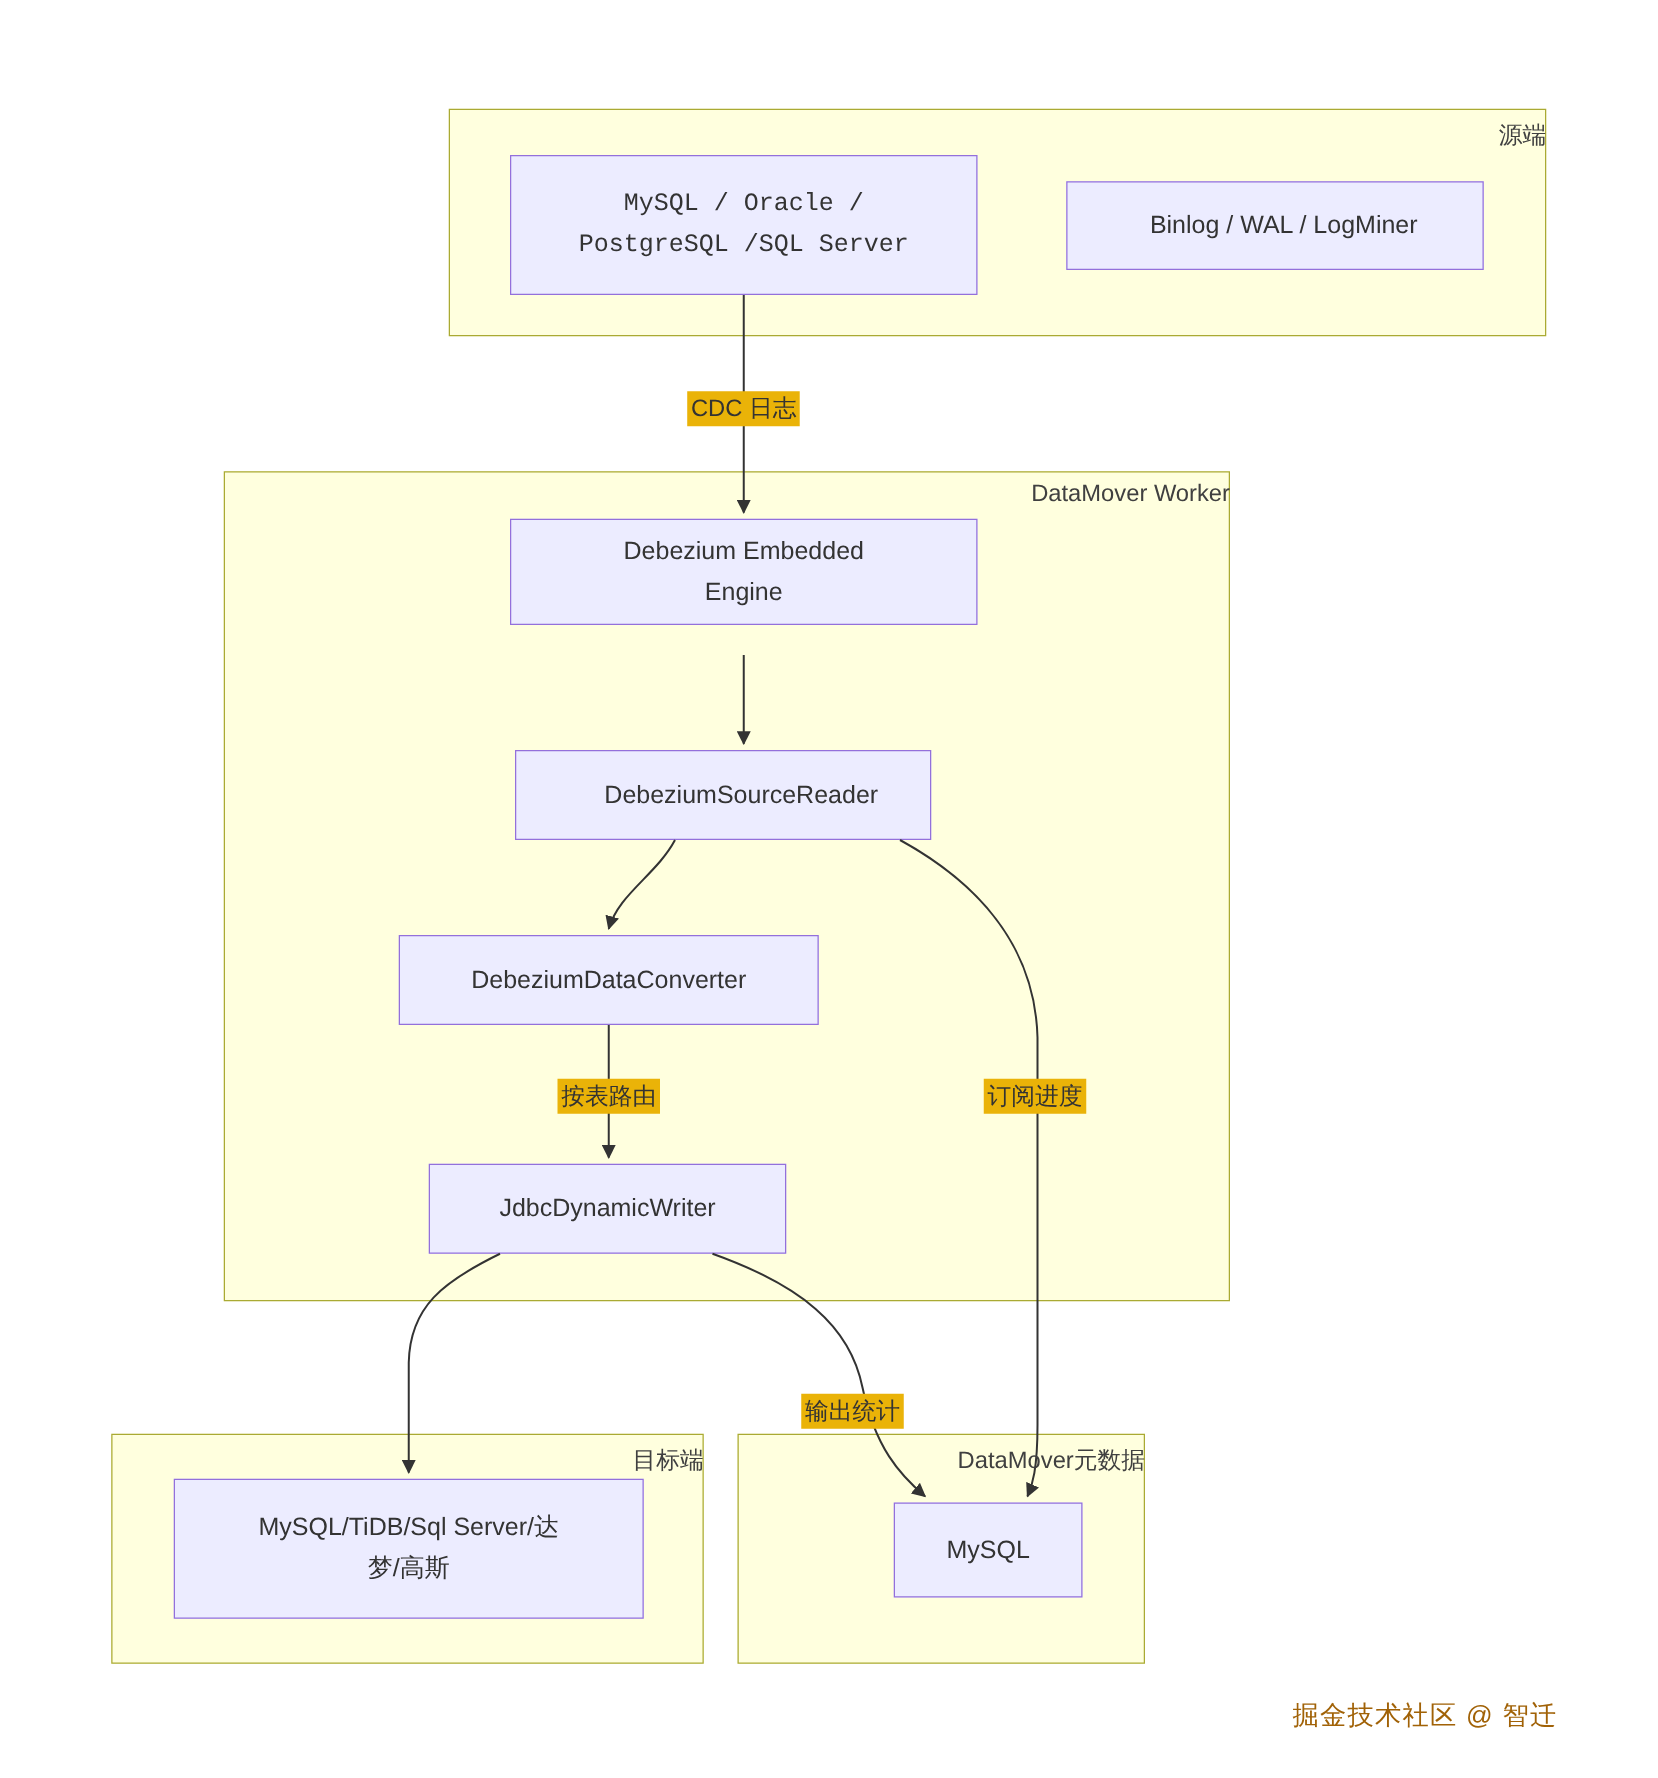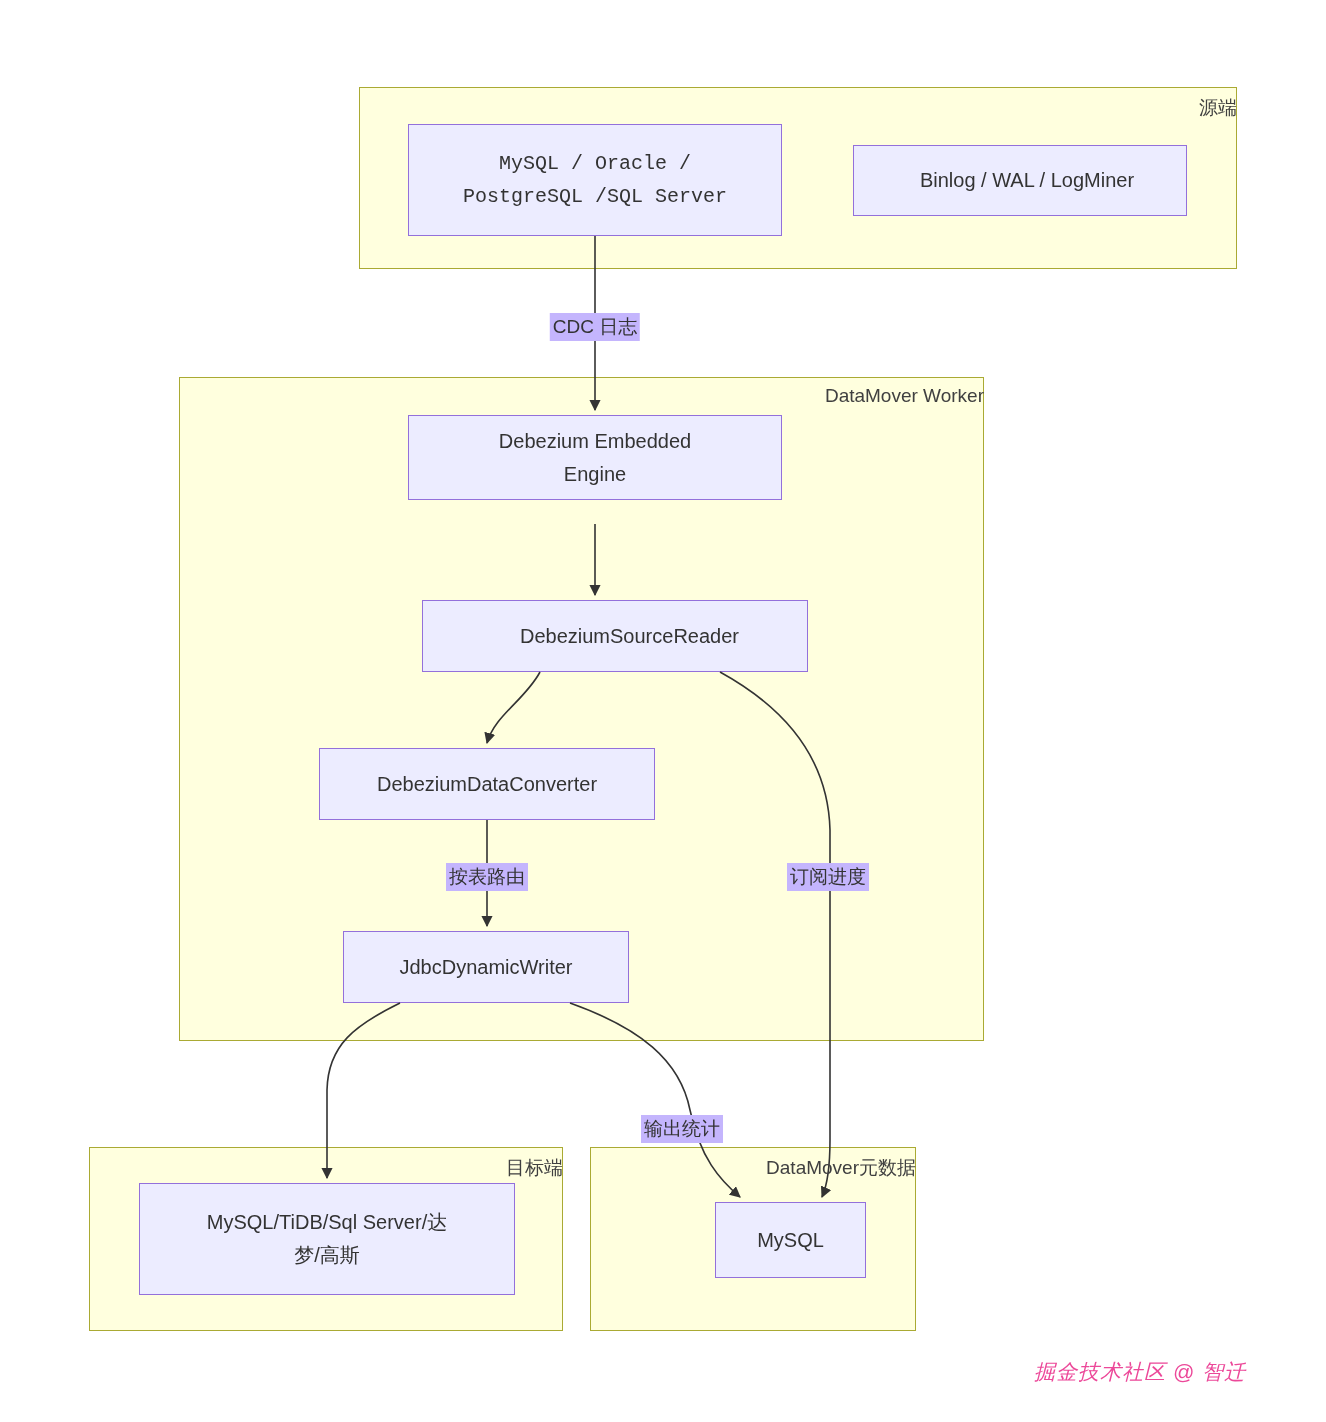--- a/index.html
+++ b/index.html
@@ -53,36 +53,35 @@
     justify-content: center;
     text-align: center;
     font-size: 20px;
     color: #333333;
     line-height: 1.65;
     z-index: 3;
   }
   .node span { display: block; }
   .edge-label {
     position: absolute;
-    background: #c4b5fd;
+    background: #eab308;
     color: #333333;
     font-size: 19px;
     padding: 1px 3px;
     white-space: nowrap;
     z-index: 8;
     transform: translateX(-50%);
   }
   .watermark {
     position: absolute;
     font-size: 21px;
-    color: #ec4899;
+    color: #a16207;
     white-space: nowrap;
     letter-spacing: 1px;
     z-index: 10;
-    font-style: italic;
   }
 </style>
 </head>
 <body>
 
 <div id="canvas">
 
   <div class="cluster" style="left:359px; top:87px; width:878px; height:182px;"></div>
   <div class="cluster-label" style="left:359px; width:878px; top:95px;">源端</div>
 
@@ -132,21 +131,21 @@
     </div>
   </div>
 
   <div class="node" style="left:408px; top:415px; width:374px; height:85px;">
     <div>
       <span>Debezium Embedded</span>
       <span>Engine</span>
     </div>
   </div>
 
-  <div class="node" style="left:422px; top:600px; width:386px; height:72px;padding-left:29px;">
+  <div class="node" style="left:412px; top:600px; width:333px; height:72px;padding-left:29px;">
     <div>
       <span>DebeziumSourceReader</span>
     </div>
   </div>
 
   <div class="node" style="left:319px; top:748px; width:336px; height:72px;">
     <div>
       <span>DebeziumDataConverter</span>
     </div>
   </div>

